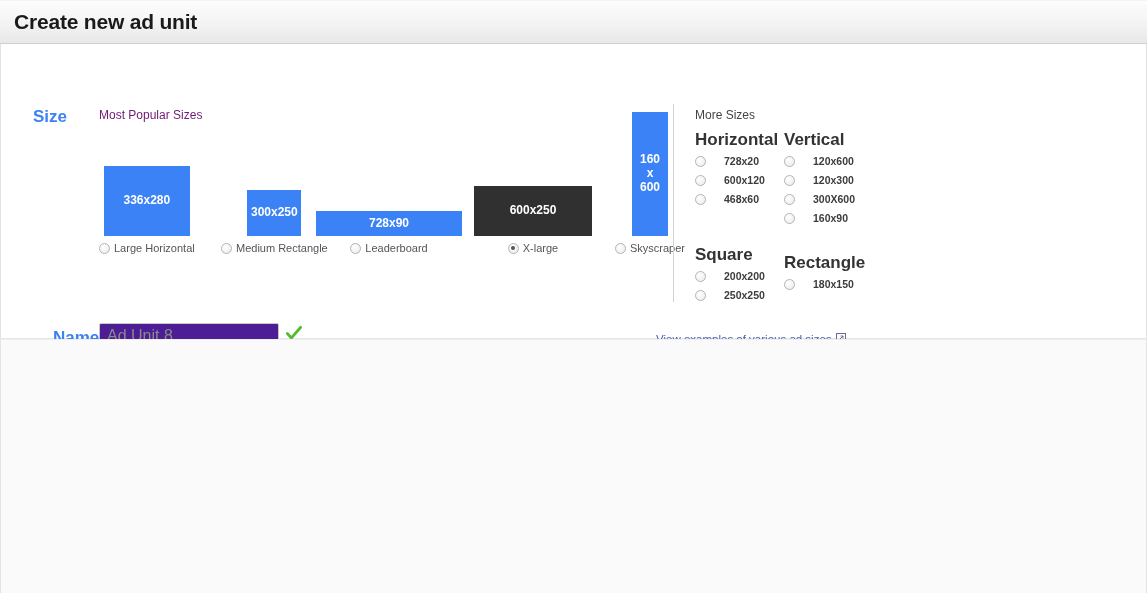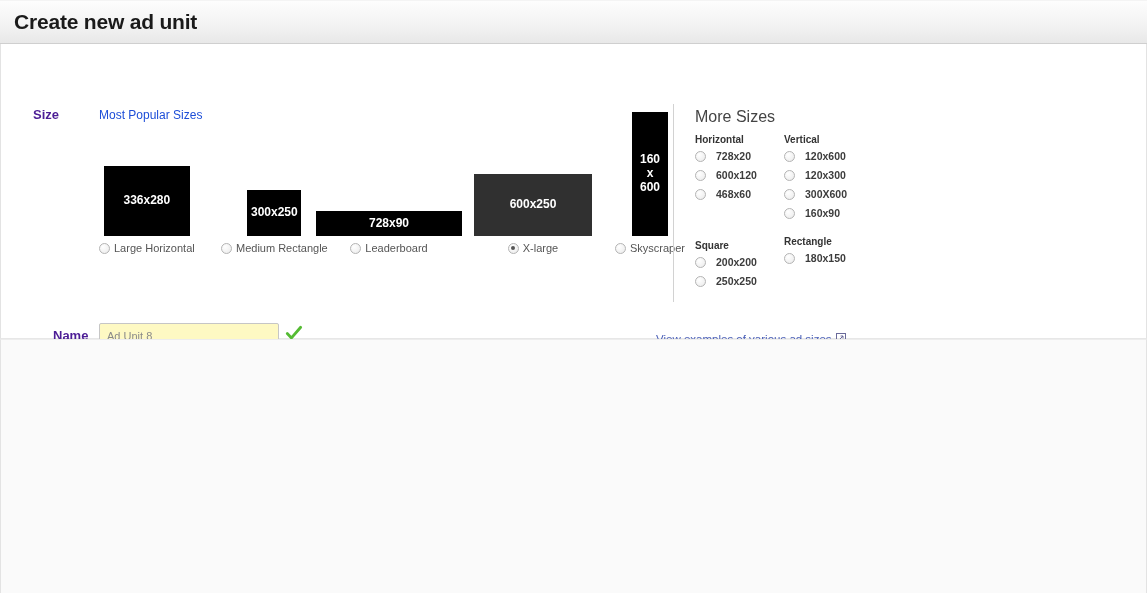--- a/index.html
+++ b/index.html
@@ -36,52 +36,52 @@
     position: relative;
     height: 295px;
     background: #ffffff;
     border-left: 1px solid #e3e3e3;
     border-right: 1px solid #e3e3e3;
     border-bottom: 1px solid #e7e7e7;
   }
 
   .row-label {
     position: absolute;
-    font-size: 13px;
-    font-weight: bold;
-    color: #4c1d95;
+    font-size: 17px;
+    font-weight: bold;
+    color: #3b82f6;
   }
   #size-label { left: 32px; top: 63px; }
   #name-label { left: 32px; top: 284px; padding-left: 20px; }
 
   .most-popular-title {
     position: absolute;
     left: 98px;
     top: 64px;
     font-size: 12px;
-    color: #1d4ed8;
+    color: #701a75;
   }
 
   
   .size-options {
     position: absolute;
     left: 98px;
     top: 60px;
     width: 570px;
     height: 150px;
   }
   .size-option {
     position: absolute;
     bottom: 0;
     display: flex;
     flex-direction: column;
     align-items: center;
   }
   .size-box {
-    background: #000000;
+    background: #3b82f6;
     color: #ffffff;
     display: flex;
     align-items: center;
     justify-content: center;
     font-size: 12px;
     font-weight: bold;
     text-align: center;
     line-height: 1.15;
     white-space: pre-line;
   }
@@ -128,58 +128,58 @@
   }
 
   
   .more-sizes {
     position: absolute;
     left: 694px;
     top: 64px;
     width: 250px;
   }
   .more-sizes-title {
-    font-size: 16px;
+    font-size: 12px;
     color: #444;
     margin-bottom: 8px;
   }
   .ms-grid {
     display: grid;
     grid-template-columns: 89px 120px;
   }
   .ms-col-head {
-    font-size: 10px;
+    font-size: 17px;
     font-weight: bold;
     color: #333;
     margin-bottom: 5px;
   }
   .ms-item {
     display: flex;
     align-items: center;
-    gap: 10px;
+    gap: 18px;
     font-size: 10.5px;
     font-weight: bold;
     color: #3c3c3c;
     margin-bottom: 7px;
     white-space: nowrap;
   }
   .ms-group { margin-bottom: 2px; }
 
   
   .name-input {
     position: absolute;
     left: 98px;
     top: 279px;
     width: 180px;
     height: 26px;
     border: 1px solid #c6c6c6;
     border-radius: 2px;
-    background: #fef9c3;
+    background: #4c1d95;
     font-family: "Liberation Sans", sans-serif;
-    font-size: 11px;
+    font-size: 16px;
     color: #8a8a8a;
     padding: 0 7px;
     outline: none;
   }
   .check-mark {
     position: absolute;
     left: 284px;
     top: 280px;
     width: 18px;
     height: 18px;
@@ -238,21 +238,21 @@
         </div>
       </div>
       <div class="size-option" style="left: 217px;">
         <div class="size-box" style="width: 146px; height: 25px;">728x90</div>
         <div class="opt-caption">
           <span class="radio"></span>
           <span>Leaderboard</span>
         </div>
       </div>
       <div class="size-option" style="left: 375px;">
-        <div class="size-box dark" style="width: 118px; height: 62px;">600x250</div>
+        <div class="size-box dark" style="width: 118px; height: 50px;">600x250</div>
         <div class="opt-caption">
           <span class="radio checked"></span>
           <span>X-large</span>
         </div>
       </div>
       <div class="size-option" style="left: 516px;">
         <div class="size-box" style="width: 36px; height: 124px;">160
 x
 600</div>
         <div class="opt-caption">
@@ -305,21 +305,21 @@
           <div class="ms-col-head">Square</div>
           <div class="ms-item">
             <span class="radio"></span>
             <span>200x200</span>
           </div>
           <div class="ms-item">
             <span class="radio"></span>
             <span>250x250</span>
           </div>
         </div>
-        <div class="ms-group" style="margin-top: 8px;">
+        <div class="ms-group" style="margin-top: 20px;">
           <div class="ms-col-head">Rectangle</div>
           <div class="ms-item">
             <span class="radio"></span>
             <span>180x150</span>
           </div>
         </div>
       </div>
   </div>
 
   <div class="row-label" id="name-label">Name</div>

